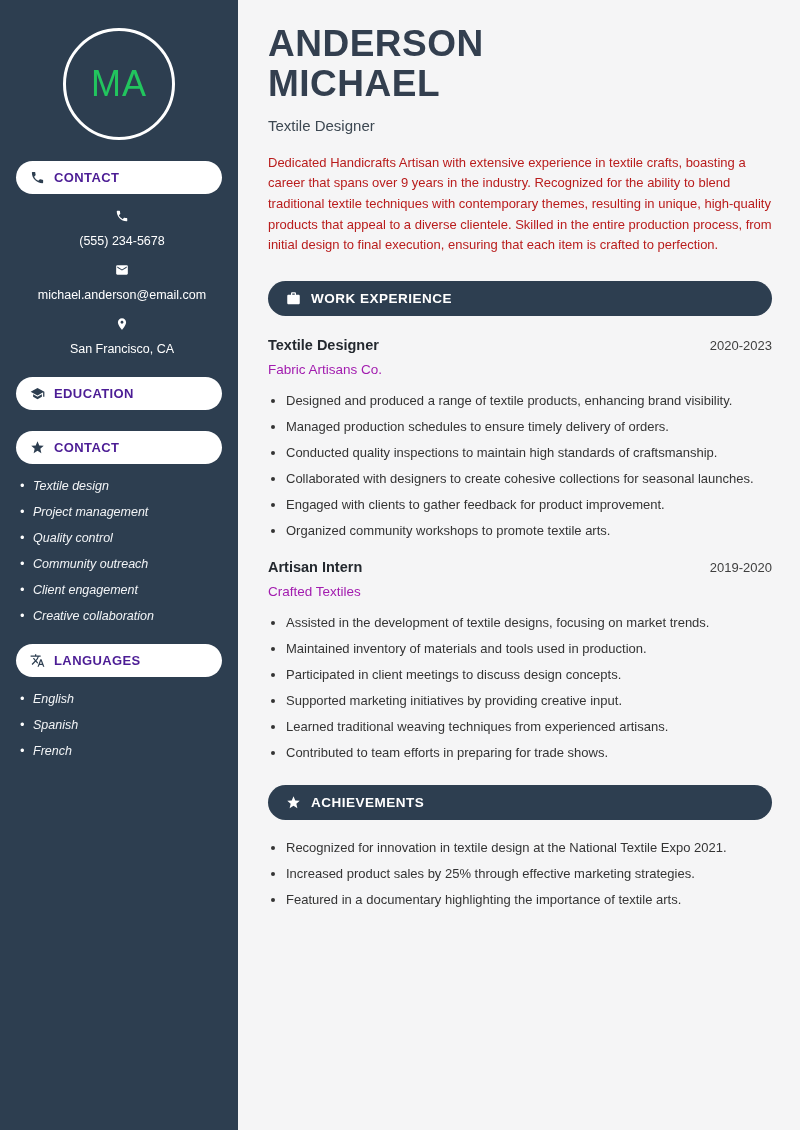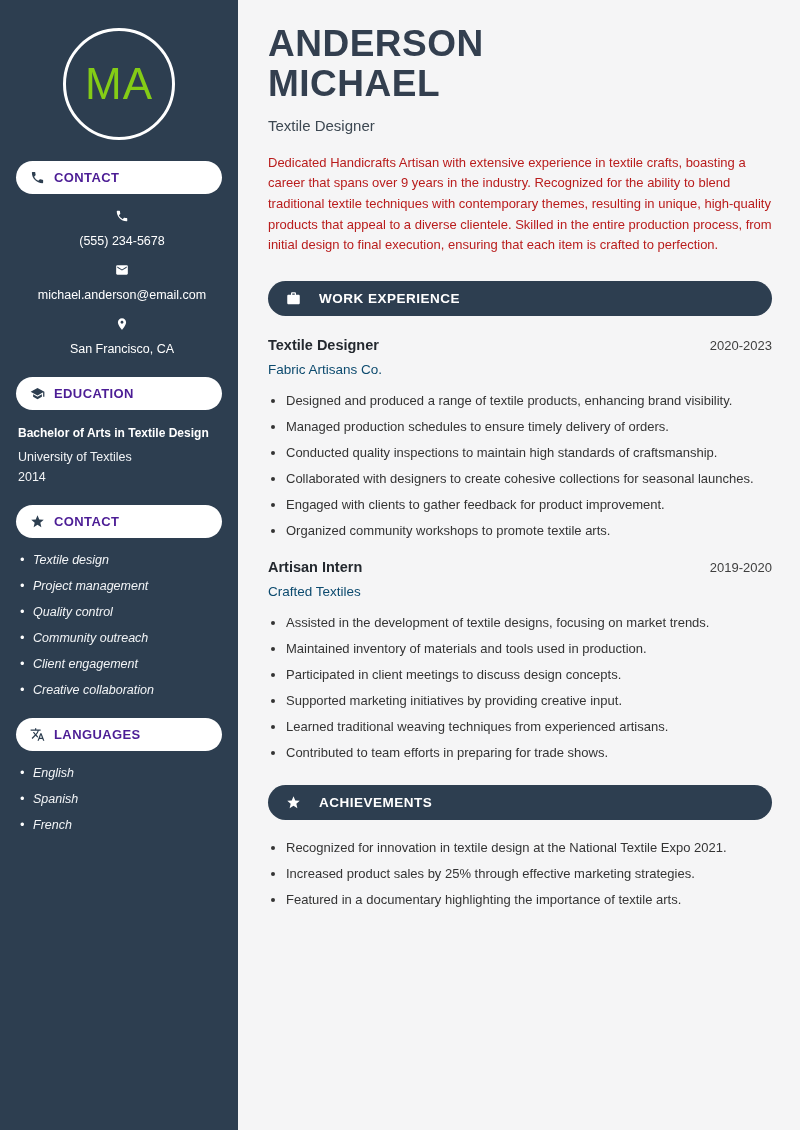--- a/index.html
+++ b/index.html
@@ -14,21 +14,21 @@
   
   .sidebar {
     width: 238px; flex-shrink: 0;
     background: #2d3e50; color: #fff;
     padding: 28px 16px 20px 16px;
   }
   .avatar {
     width: 112px; height: 112px; border: 3px solid #fff; border-radius: 50%;
     margin: 0 auto 4px auto;
     display: flex; align-items: center; justify-content: center;
-    font-size: 44px; letter-spacing: 1px; color: #84cc16; font-weight: 400;
+    font-size: 36px; letter-spacing: 1px; color: #22c55e; font-weight: 400;
   }
   .pill {
     background: #fff; color: #4c1d95;
     border-radius: 17px; height: 33px;
     display: flex; align-items: center; gap: 9px;
     padding: 0 14px;
     font-weight: bold; font-size: 13px; letter-spacing: 0.4px;
     margin: 21px 0 15px 0;
   }
   .pill svg { width: 15px; height: 15px; fill: #2d3e50; flex-shrink: 0; }
@@ -55,31 +55,31 @@
   .name {
     font-size: 37px; font-weight: bold; color: #333f4f;
     line-height: 1.08; letter-spacing: 0.5px;
   }
   .subtitle { font-size: 15px; color: #3d4852; margin-top: 13px; }
   .summary { font-size: 13px; line-height: 1.58; color: #b91c1c; margin: 19px 0 0 0; }
 
   .section-bar {
     background: #2d3e50; color: #fff;
     border-radius: 18px; height: 35px;
-    display: flex; align-items: center; gap: 18px;
+    display: flex; align-items: center; gap: 10px;
     padding: 0 18px;
     font-weight: bold; font-size: 13.5px; letter-spacing: 0.5px;
     margin-top: 25px;
   }
   .section-bar svg { width: 15px; height: 15px; fill: #fff; flex-shrink: 0; }
 
   .job-head { display: flex; justify-content: space-between; align-items: baseline; margin-top: 21px; }
   .job-title { font-weight: bold; font-size: 14.5px; color: #24292f; }
   .job-dates { font-size: 13px; color: #3f3f3f; }
-  .company { font-size: 13.5px; color: #0c4a6e; margin-top: 9px; }
+  .company { font-size: 13.5px; color: #a21caf; margin-top: 9px; }
 
   .bullets { margin: 16px 0 0 0; padding-left: 18px; }
   .bullets li { font-size: 13px; color: #343434; margin-bottom: 11px; }
   .bullets.tight { margin-top: 20px; }
 </style>
 </head>
 <body>
 
 <div class="page">
 
@@ -112,25 +112,20 @@
           <path d="M12 2C8.13 2 5 5.13 5 9c0 5.25 7 13 7 13s7-7.75 7-13c0-3.87-3.13-7-7-7zm0 9.5c-1.38 0-2.5-1.12-2.5-2.5s1.12-2.5 2.5-2.5 2.5 1.12 2.5 2.5-1.12 2.5-2.5 2.5z"></path>
         </svg>
       <span>San Francisco, CA</span>
     </div>
 
     <div class="pill">
       <svg viewBox="0 0 24 24">
           <path d="M12 3L1 9l11 6 9-4.91V17h2V9L12 3zM5 13.18v4L12 21l7-3.82v-4L12 17l-7-3.82z"></path>
         </svg>
       <span>EDUCATION</span>
-    </div>
-    <div class="edu">
-      <div class="edu-degree">Bachelor of Arts in Textile Design</div>
-      <div class="edu-line">University of Textiles</div>
-      <div class="edu-line">2014</div>
     </div>
 
     <div class="pill">
       <svg viewBox="0 0 24 24">
           <path d="M12 17.27L18.18 21l-1.64-7.03L22 9.24l-7.19-.61L12 2 9.19 8.63 2 9.24l5.46 4.73L5.82 21z"></path>
         </svg>
       <span>CONTACT</span>
     </div>
     <ul class="side-list">
       <li>Textile design</li>

